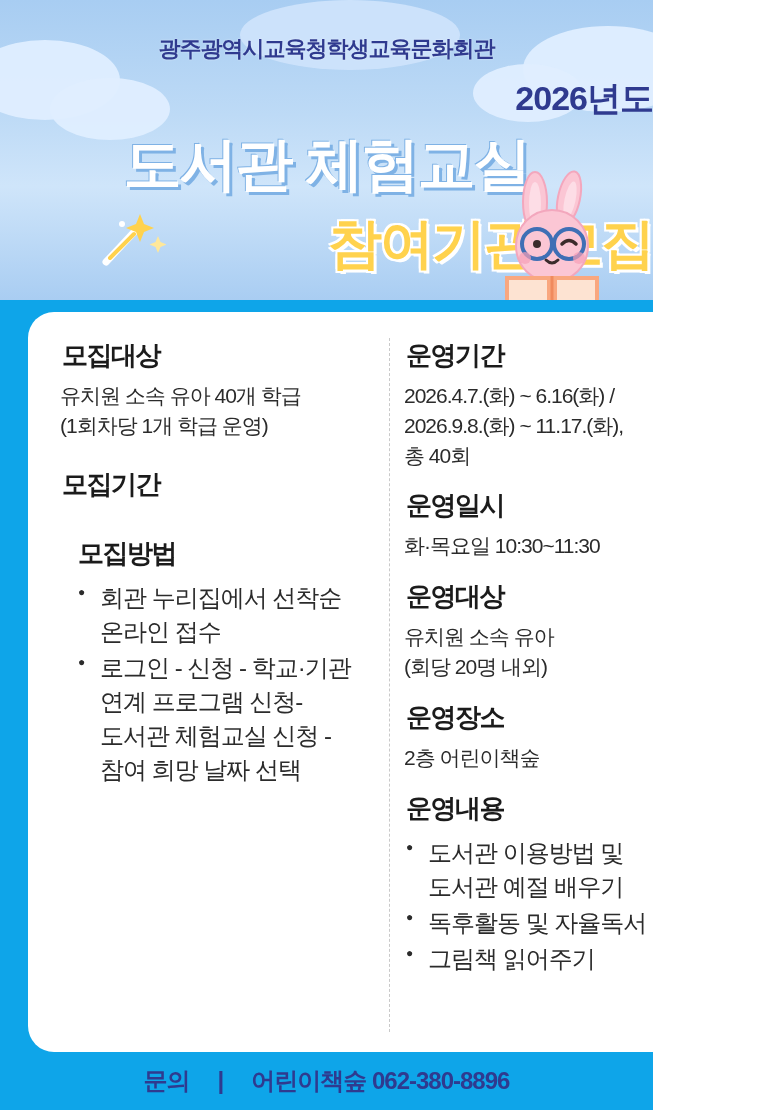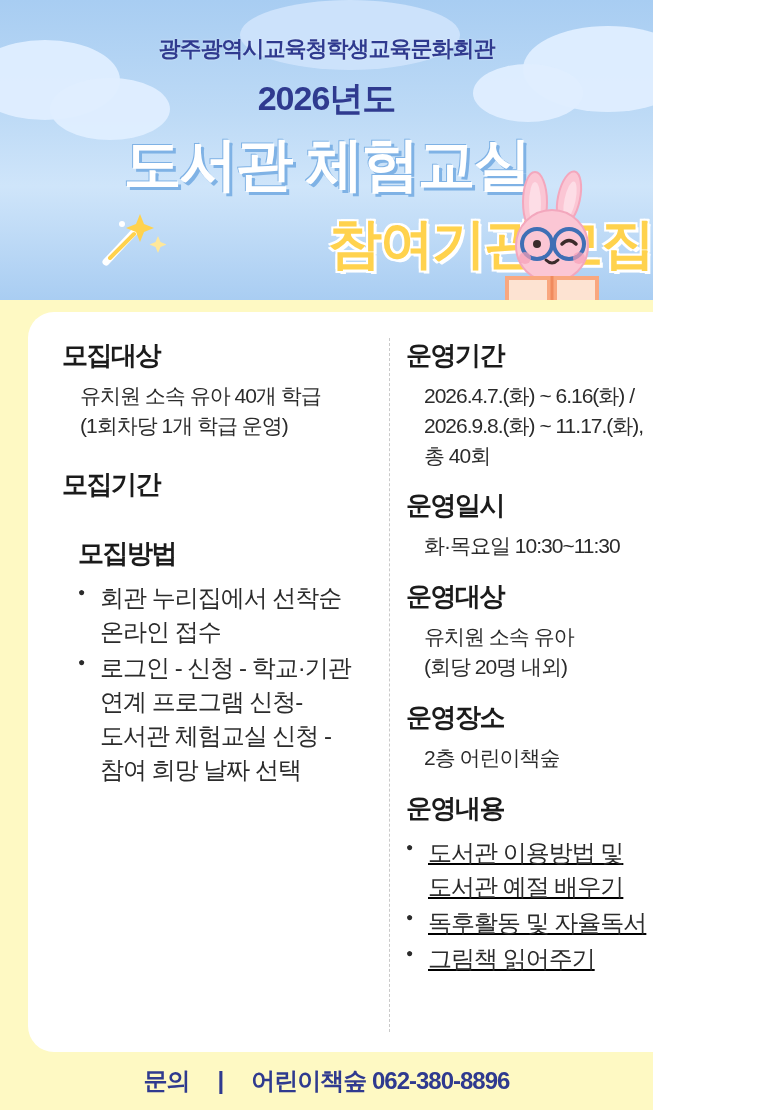--- a/index.html
+++ b/index.html
@@ -4,21 +4,21 @@
 <style>
   * { box-sizing: border-box; margin: 0; padding: 0; }
   html, body {
     width: 780px; height: 1110px;
     font-family: "Liberation Sans", sans-serif;
     background: #ffffff;
   }
   .poster {
     position: relative;
     width: 653px; height: 1110px;
-    background: #fef9c3;
+    background: #0ea5e9;
     overflow: hidden;
   }
 
   
   .header {
     position: relative;
     width: 100%; height: 300px;
     background: linear-gradient(180deg, #a8cdf2 0%, #bddaf6 38%, #cfe5fa 62%, #a9cdf2 100%);
     overflow: hidden;
   }
@@ -39,21 +39,21 @@
     text-align: center;
     font-size: 22px;
     font-weight: bold;
     color: #2f3a8f;
     letter-spacing: -1px;
     padding-top: 34px;
     text-shadow: 0 0 2px rgba(255,255,255,.6);
   }
   .hdr-line2 {
     position: relative;
-    text-align: center;
+    text-align: right;
     font-size: 34px;
     font-weight: bold;
     color: #2f3a8f;
     letter-spacing: -1px;
     margin-top: 12px;
   }
   .hdr-line3 {
     position: relative;
     text-align: center;
     font-size: 58px;
@@ -123,21 +123,21 @@
     background: #ffd966;
     border-radius: 9px;
     z-index: -1;
   }
   .sec-body {
     font-size: 21px;
     color: #2b2b2b;
     line-height: 1.42;
     letter-spacing: -1px;
   }
-  .sec-body .line { white-space: nowrap; margin-left: 20px; }
+  .sec-body .line { white-space: nowrap; }
   ul.bullets { list-style: none; margin-top: 2px; }
   ul.bullets > li {
     position: relative;
     font-size: 24px;
     color: #2b2b2b;
     line-height: 1.42;
     letter-spacing: -1px;
     padding-left: 24px;
     margin-bottom: 2px;
   }
@@ -278,21 +278,21 @@
         </div>
       </div>
 
       <div class="sec" style="margin-top:18px;">
         <div class="sec-title">운영장소</div>
         <div class="sec-body">
           <div class="line">2층 어린이책숲</div>
         </div>
       </div>
 
-      <div class="sec" style="margin-top:17px;text-decoration:underline;">
+      <div class="sec" style="margin-top:17px;">
         <div class="sec-title">운영내용</div>
         <ul class="bullets">
           <li>
             <span>도서관 이용방법 및</span>
             <span class="cont">도서관 예절 배우기</span>
           </li>
           <li>
             <span>독후활동 및 자율독서</span>
           </li>
           <li>

